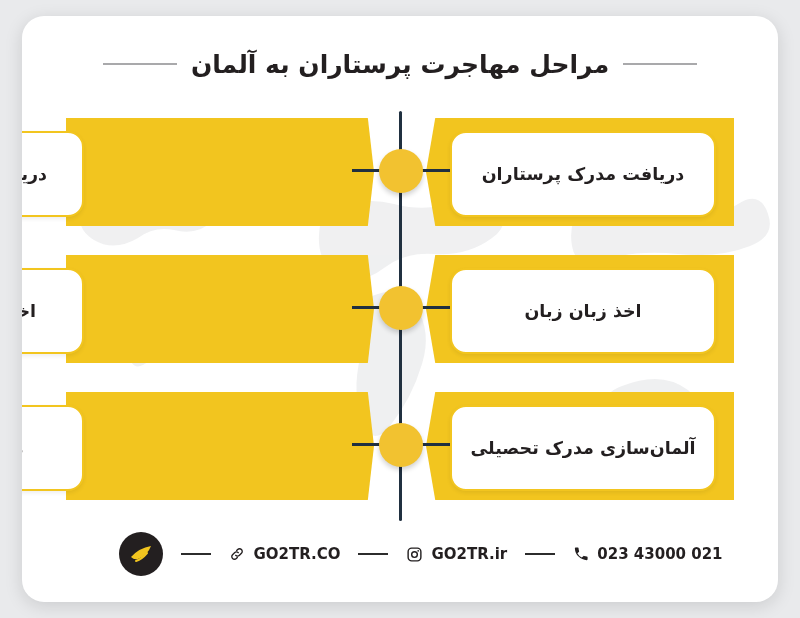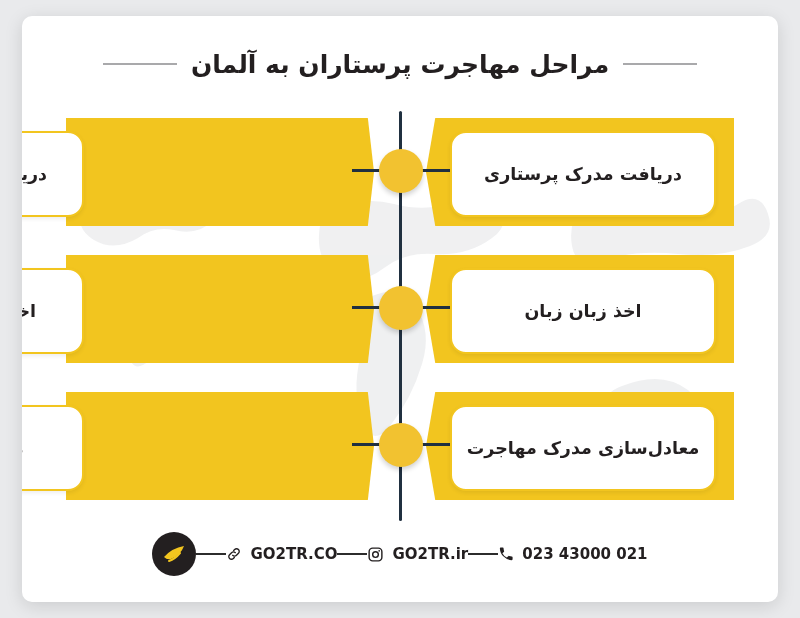--- a/index.html
+++ b/index.html
@@ -22,21 +22,21 @@
   }
 
   
   .card {
     position: absolute;
     left: 22px;
     top: 16px;
     width: 756px;
     height: 586px;
     background: #ffffff;
-    border-radius: 10px;
+    border-radius: 22px;
     box-shadow: 0 4px 18px rgba(0,0,0,0.13);
     overflow: hidden;
   }
 
   
   .world-map {
     position: absolute;
     left: 0;
     top: 70px;
     width: 756px;
@@ -173,21 +173,23 @@
   
   .footer {
     position: absolute;
     left: 0;
     bottom: 24px;
     width: 756px;
     height: 48px;
     display: flex;
     align-items: center;
     justify-content: center;
+    gap: 18px;
     direction: ltr;
+    padding-left: 21px;
   }
   .footer-item {
     display: flex;
     align-items: center;
     gap: 8px;
     font-size: 15px;
     font-weight: bold;
     color: #231f20;
     font-family: "DejaVu Sans", "Liberation Sans", sans-serif;
   }
@@ -234,21 +236,21 @@
 
     <div class="spine"></div>
 
     <div class="row row-1">
       <div class="arrow right-side"></div>
       <div class="arrow left-side"></div>
       <div class="connector right"></div>
       <div class="connector left"></div>
       <div class="label-wrap right-side">
         <div class="label-box">
-          <div class="label-text">دریافت مدرک پرستاری</div>
+          <div class="label-text">دریافت مدرک پرستاران</div>
         </div>
       </div>
       <div class="label-wrap left-side">
         <div class="label-box">
           <div class="label-text">دریافت پیشنهاد شغلی</div>
         </div>
       </div>
       <div class="node"></div>
     </div>
 
@@ -270,21 +272,21 @@
       <div class="node"></div>
     </div>
 
     <div class="row row-3">
       <div class="arrow right-side"></div>
       <div class="arrow left-side"></div>
       <div class="connector right"></div>
       <div class="connector left"></div>
       <div class="label-wrap right-side">
         <div class="label-box">
-          <div class="label-text">معادل‌سازی مدرک مهاجرت</div>
+          <div class="label-text">آلمان‌سازی مدرک تحصیلی</div>
         </div>
       </div>
       <div class="label-wrap left-side">
         <div class="label-box">
           <div class="label-text">مهاجرت به آلمان</div>
         </div>
       </div>
       <div class="node"></div>
     </div>
 

